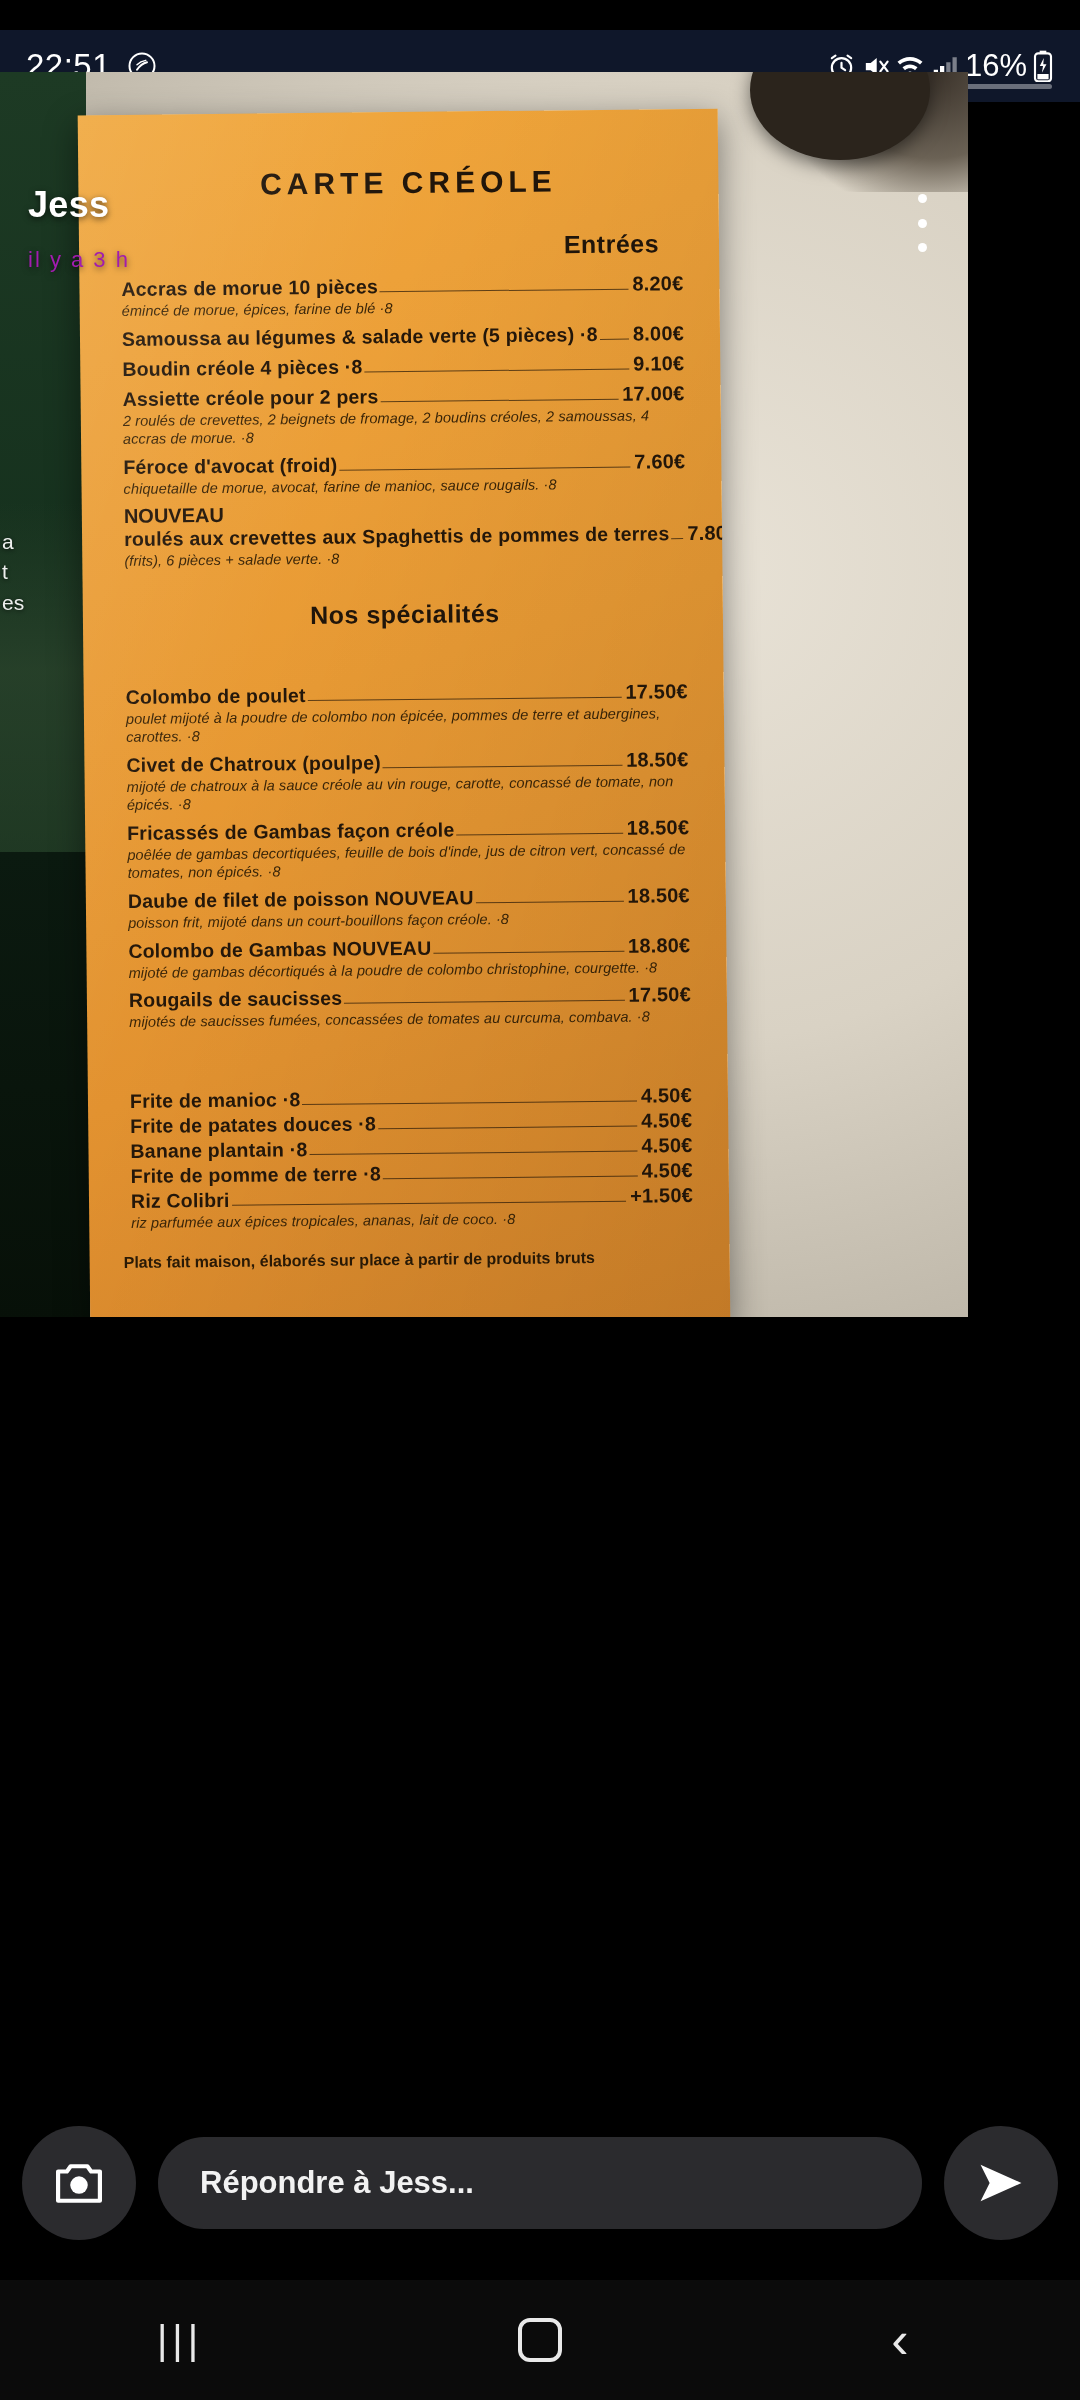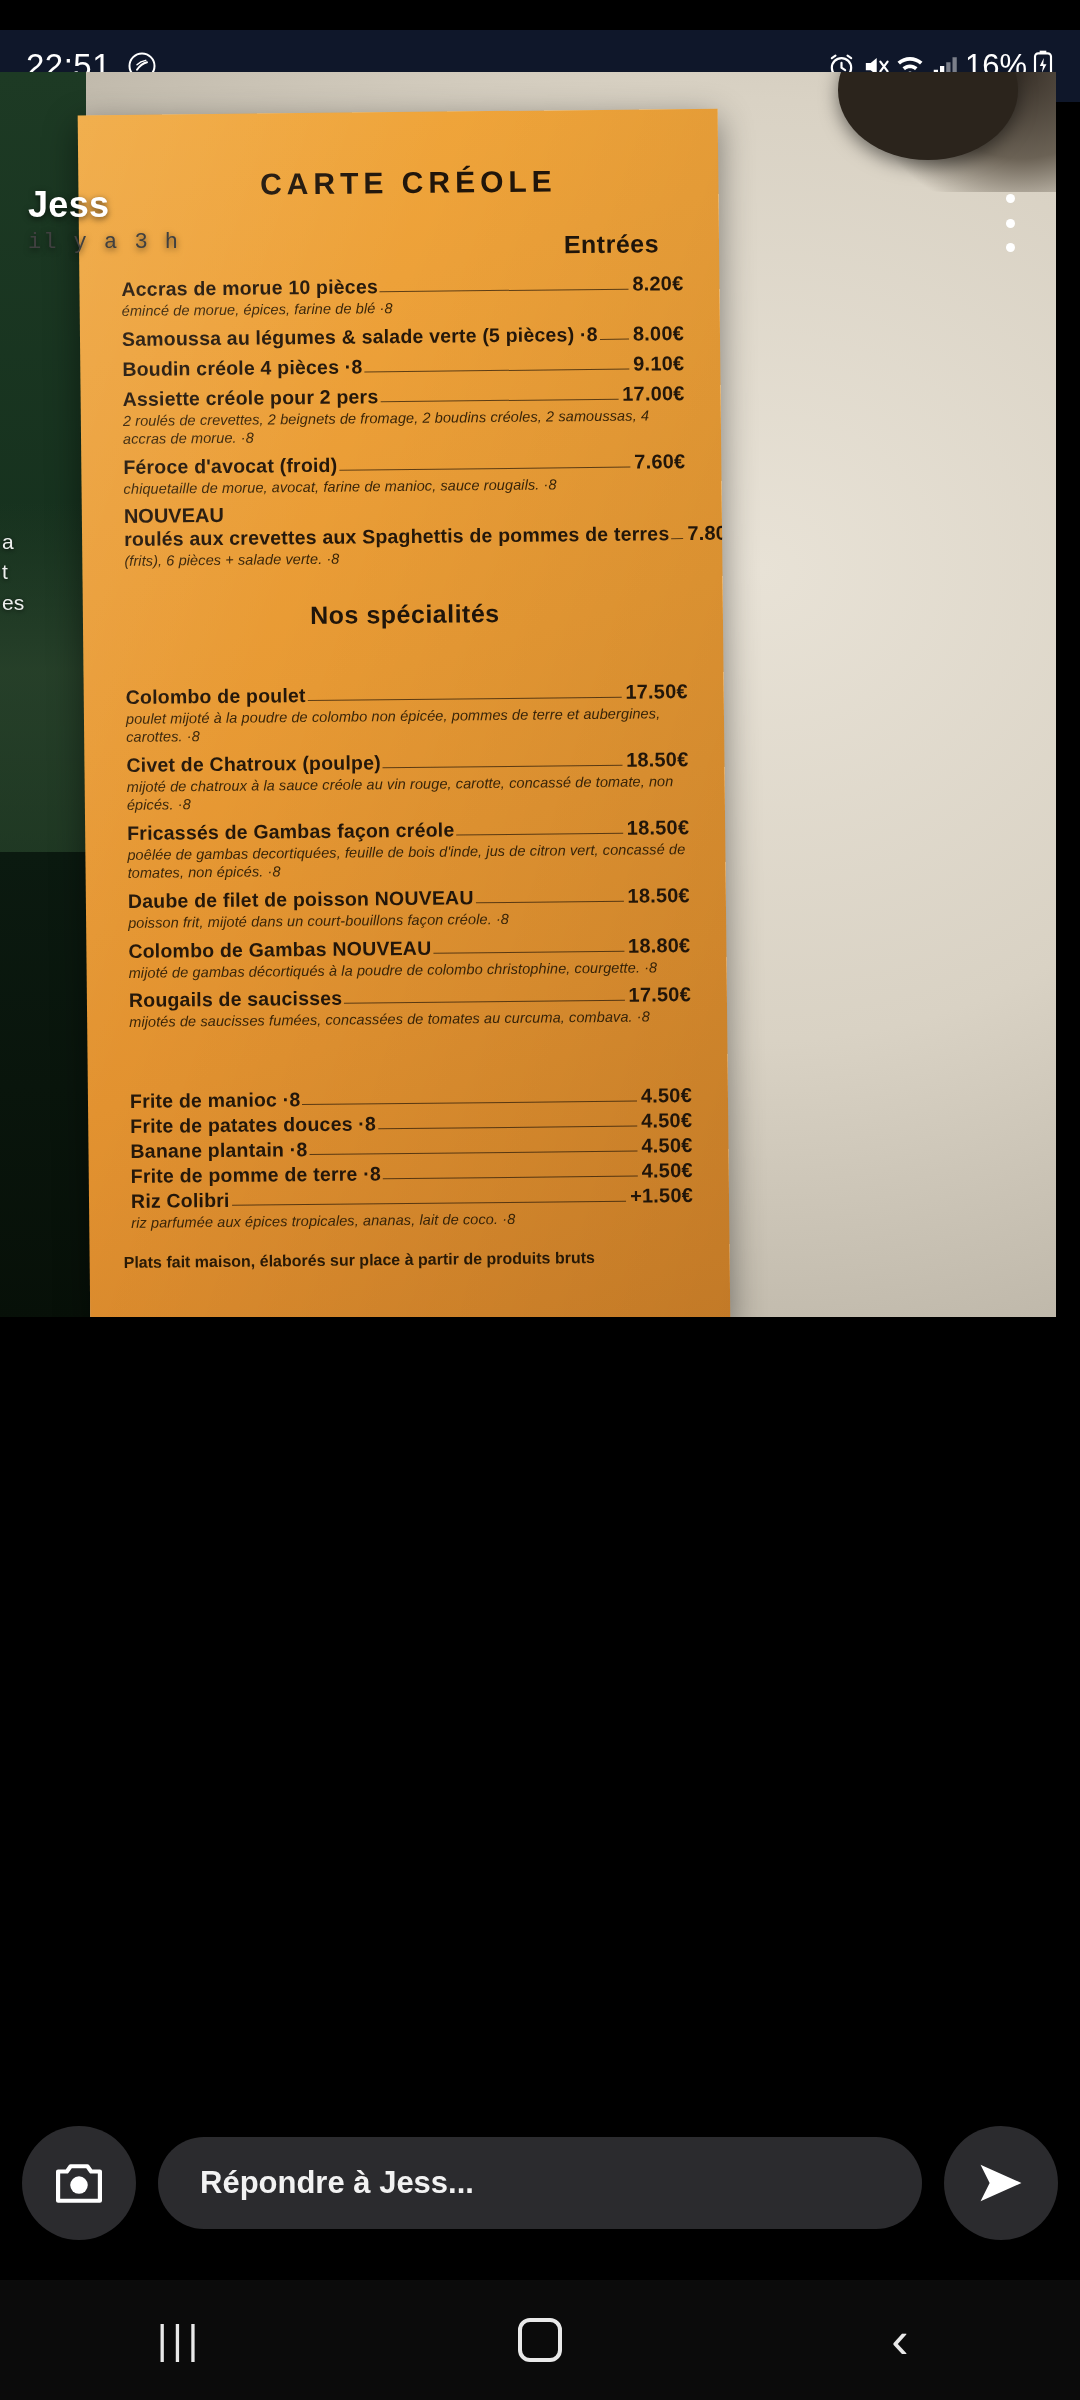--- a/index.html
+++ b/index.html
@@ -38,21 +38,21 @@
     position: absolute; top: 84px; left: 28px;
     width: 1024px; height: 5px;
     display: flex; gap: 12px;
   }
   .progress-seg { flex: 1; height: 5px; border-radius: 3px; background: rgba(255,255,255,.38); }
   .progress-seg.on { background: #ffffff; }
 
   
   .media {
     position: absolute; top: 72px; left: 0;
-    width: 1056px; height: 1245px;
+    width: 968px; height: 1245px;
     background: #cfc9bd;
     overflow: hidden;
   }
   
   .bg-table {
     position: absolute; inset: 0;
     background:
       radial-gradient(120% 90% at 72% 40%, #e8e2d6 0%, #d9d2c4 42%, #b9b2a4 78%, #8e887c 100%);
   }
   .bg-green {
@@ -141,21 +141,21 @@
     color: #2a1a06; white-space: nowrap;
   }
   .m-gap { height: 40px; }
 
   
   .story-head {
     position: absolute; top: 112px; left: 28px;
     color: #fff;
   }
   .story-user { font-size: 36px; font-weight: 700; letter-spacing: .3px; text-shadow: 0 2px 6px rgba(0,0,0,.6); }
-  .story-time { font-size: 22px; font-weight: 400; letter-spacing: 2px; margin-top: 4px; color: #404040; text-shadow: 0 2px 6px rgba(0,0,0,.6); font-family: Liberation Mono, monospace; }
+  .story-time { font-size: 22px; font-weight: 400; letter-spacing: 2px; margin-top: 21px; color: #a21caf; text-shadow: 0 2px 6px rgba(0,0,0,.6); }
   .story-more {
     position: absolute; top: 122px; right: 40px;
     width: 12px; height: 58px;
     display: flex; flex-direction: column; justify-content: space-between; align-items: center;
   }
   .story-more i { display: block; width: 9px; height: 9px; border-radius: 50%; background: #fff; }
 
   
   .edge-text {
     position: absolute; left: 2px; top: 455px;

